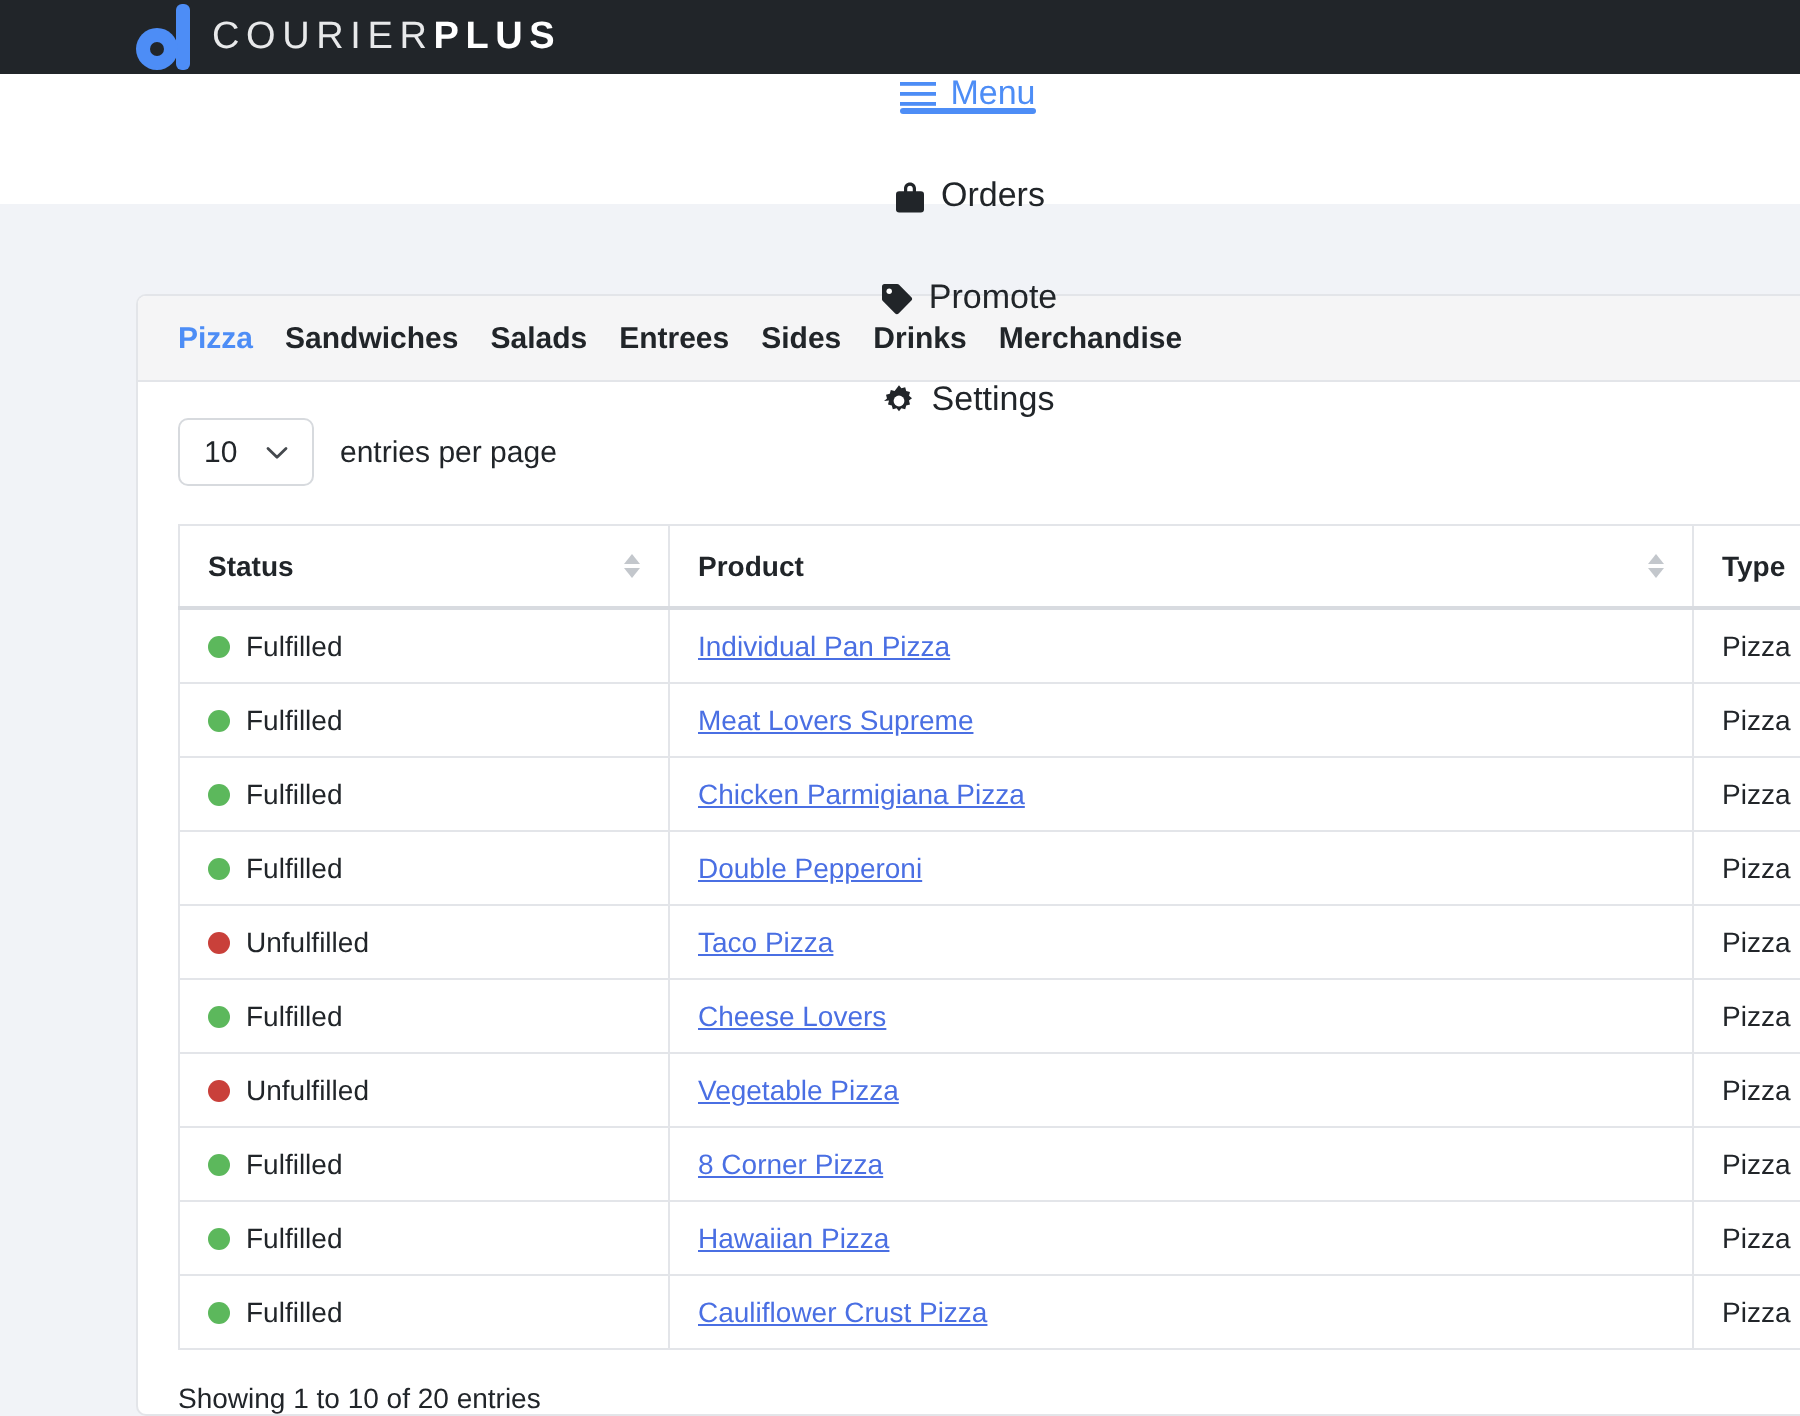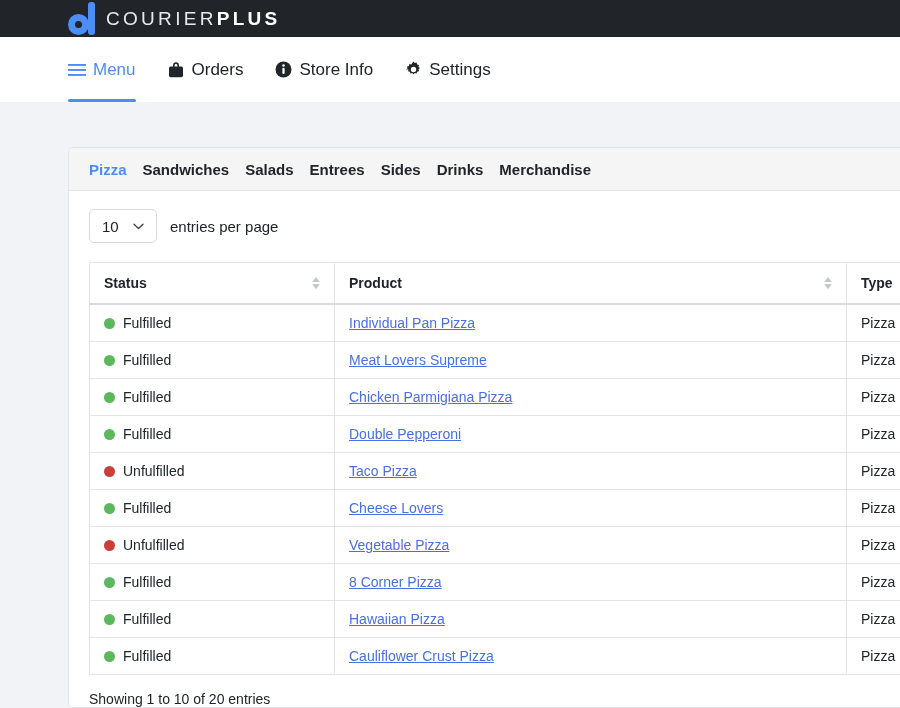--- a/index.html
+++ b/index.html
@@ -78,20 +78,21 @@
 
   
   .navbar {
     height: 65px;
     background: #ffffff;
     display: flex;
     align-items: center;
     padding-left: 68px;
     gap: 31px;
     position: relative;
+    flex-direction: column;
   }
 
   .nav-item {
     display: flex;
     align-items: center;
     gap: 7px;
     font-size: 17px;
     color: #212529;
     cursor: pointer;
     height: 65px;
@@ -291,31 +292,30 @@
   <div class="nav-item">
     <span class="nav-icon">
       <svg width="16" height="17" viewBox="0 0 16 17">
         <path d="M5 6V4.3C5 2.6 6.3 1.3 8 1.3s3 1.3 3 3V6h-1.6V4.3c0-.8-.6-1.4-1.4-1.4s-1.4.6-1.4 1.4V6z" fill="#212529"></path>
         <rect x="1" y="5.6" width="14" height="10.6" rx="1.6" fill="#212529"></rect>
       </svg>
     </span>
     <span>Orders</span>
   </div>
 
-
   <div class="nav-item">
     <span class="nav-icon">
       <svg width="17" height="17" viewBox="0 0 17 17">
-        <circle cx="8.5" cy="8.5" r="8" fill="#212529"></circle>
-        <circle cx="8.5" cy="4.5" r="1.25" fill="#ffffff"></circle>
-        <rect x="7.35" y="6.8" width="2.3" height="6.3" rx="1.1" fill="#ffffff"></rect>
+        <path d="M1 8.6V2.2C1 1.5 1.5 1 2.2 1h6.4c.3 0 .6.1.8.3l6.3 6.3c.5.5.5 1.2 0 1.7l-6.4 6.4c-.5.5-1.2.5-1.7 0L1.3 9.4c-.2-.2-.3-.5-.3-.8z" fill="#212529"></path>
+        <circle cx="4.6" cy="4.6" r="1.35" fill="#ffffff"></circle>
       </svg>
     </span>
-    <span>Store Info</span>
-  </div>
+    <span>Promote</span>
+  </div>
+
 
   <div class="nav-item">
     <span class="nav-icon">
       <svg width="17" height="17" viewBox="0 0 17 17">
         <path d="M8.5 0.6l1.2 1.5 1.9-.5.5 1.9 1.9.5-.5 1.9 1.5 1.2-1.5 1.2.5 1.9-1.9.5-.5 1.9-1.9-.5-1.2 1.5-1.2-1.5-1.9.5-.5-1.9-1.9-.5.5-1.9L1 8.5l1.5-1.2-.5-1.9 1.9-.5.5-1.9 1.9.5z" fill="#212529"></path>
         <circle cx="8.5" cy="8.5" r="2.7" fill="#ffffff"></circle>
       </svg>
     </span>
     <span>Settings</span>
   </div>

